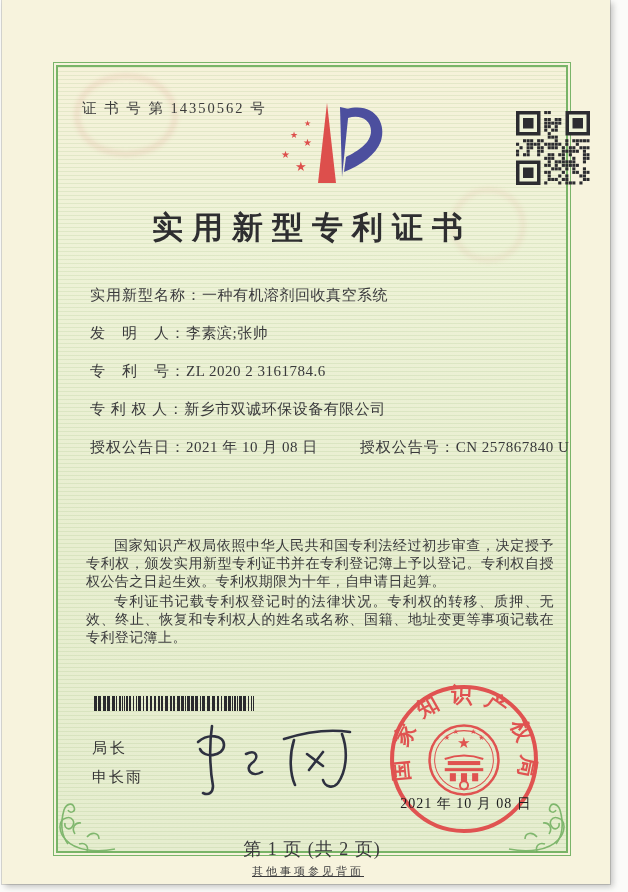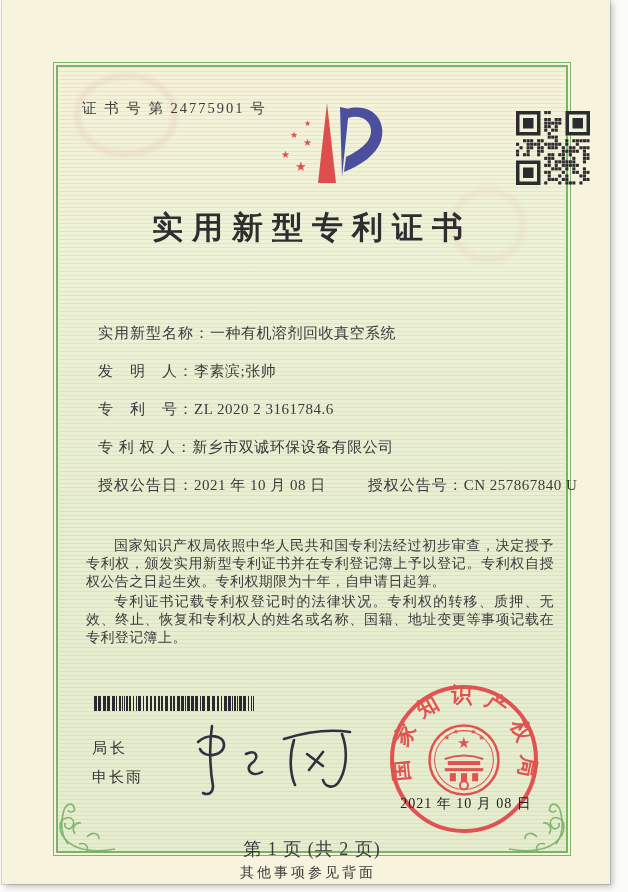--- a/index.html
+++ b/index.html
@@ -33,21 +33,21 @@
   .cert-no{position:absolute;left:24px;top:32px;font-size:14.5px;letter-spacing:2px;color:#3c3c3c;}
 
   .logo{position:absolute;left:220px;top:28px;}
   .qr{position:absolute;left:458px;top:44px;}
 
   .title{
     position:absolute;left:0;top:140px;width:100%;text-align:center;
     font-size:31px;font-weight:bold;letter-spacing:9px;color:#2e2e30;
   }
 
-  .fields{position:absolute;left:40px;top:219px;width:460px;margin-top:38px;}
+  .fields{position:absolute;left:32px;top:219px;width:460px;}
   .field-row{display:flex;align-items:baseline;height:21px;margin-bottom:17px;font-size:15px;color:#3a3a3c;}
   .flabel{letter-spacing:1px;white-space:pre;}
   .fvalue{letter-spacing:.5px;white-space:pre;}
   .grant-label{margin-left:42px;}
 
   .paras{position:absolute;left:28px;top:470px;width:468px;color:#3b3b3d;}
   .para{font-size:14px;line-height:18px;text-indent:2em;letter-spacing:.4px;text-align:justify;}
 
   .barcode{position:absolute;left:36px;top:629px;}
 
@@ -57,39 +57,39 @@
 
   .seal{position:absolute;left:330px;top:616px;opacity:.93;}
   .seal-date{
     position:absolute;left:332px;top:728px;width:152px;text-align:center;
     font-size:14px;color:#1e1e20;letter-spacing:1px;white-space:nowrap;
   }
 
   .page-num{position:absolute;left:0;top:770px;width:100%;text-align:center;font-size:18px;color:#3a3a3c;letter-spacing:1px;}
   .back-note{
     position:absolute;left:0;top:864px;width:612px;text-align:center;
-    font-size:14px;color:#3a3a3c;letter-spacing:3px;
+    font-size:11px;color:#3a3a3c;letter-spacing:3px;text-decoration:underline;
   }
 
   .flourish{position:absolute;bottom:-3px;}
   .flourish.fl-left{left:-3px;}
   .flourish.fl-right{right:-3px;transform:scaleX(-1);}
 </style>
 </head>
 <body>
 
 <div class="scan">
   <div class="paper">
     <div class="frame-outer">
       <div class="frame-inner">
 
         <div class="bleed b1"></div>
         <div class="bleed b2"></div>
 
-        <div class="cert-no">证 书 号 第 24775901 号</div>
+        <div class="cert-no">证 书 号 第 14350562 号</div>
 
         <svg class="logo" width="112" height="102" viewBox="0 0 112 102">
           <polygon points="49,8 58,88 40,88" fill="#dd4f4c"></polygon>
           <polygon points="62,12 71,14 64,82" fill="#4c4f9e"></polygon>
           <path d="M69,14 C96,7 109,28 103,46 C98,60 83,70 66,77 L68,62 C80,56 93,48 93,36 C93,24 81,19 70,23 Z" fill="#4c4f9e"></path>
           <text x="26" y="31" font-size="8" fill="#dd4f4c">★</text>
           <text x="12" y="43" font-size="9" fill="#dd4f4c">★</text>
           <text x="25" y="51" font-size="10" fill="#dd4f4c">★</text>
           <text x="3" y="63" font-size="10" fill="#dd4f4c">★</text>
           <text x="17" y="76" font-size="13" fill="#dd4f4c">★</text>

